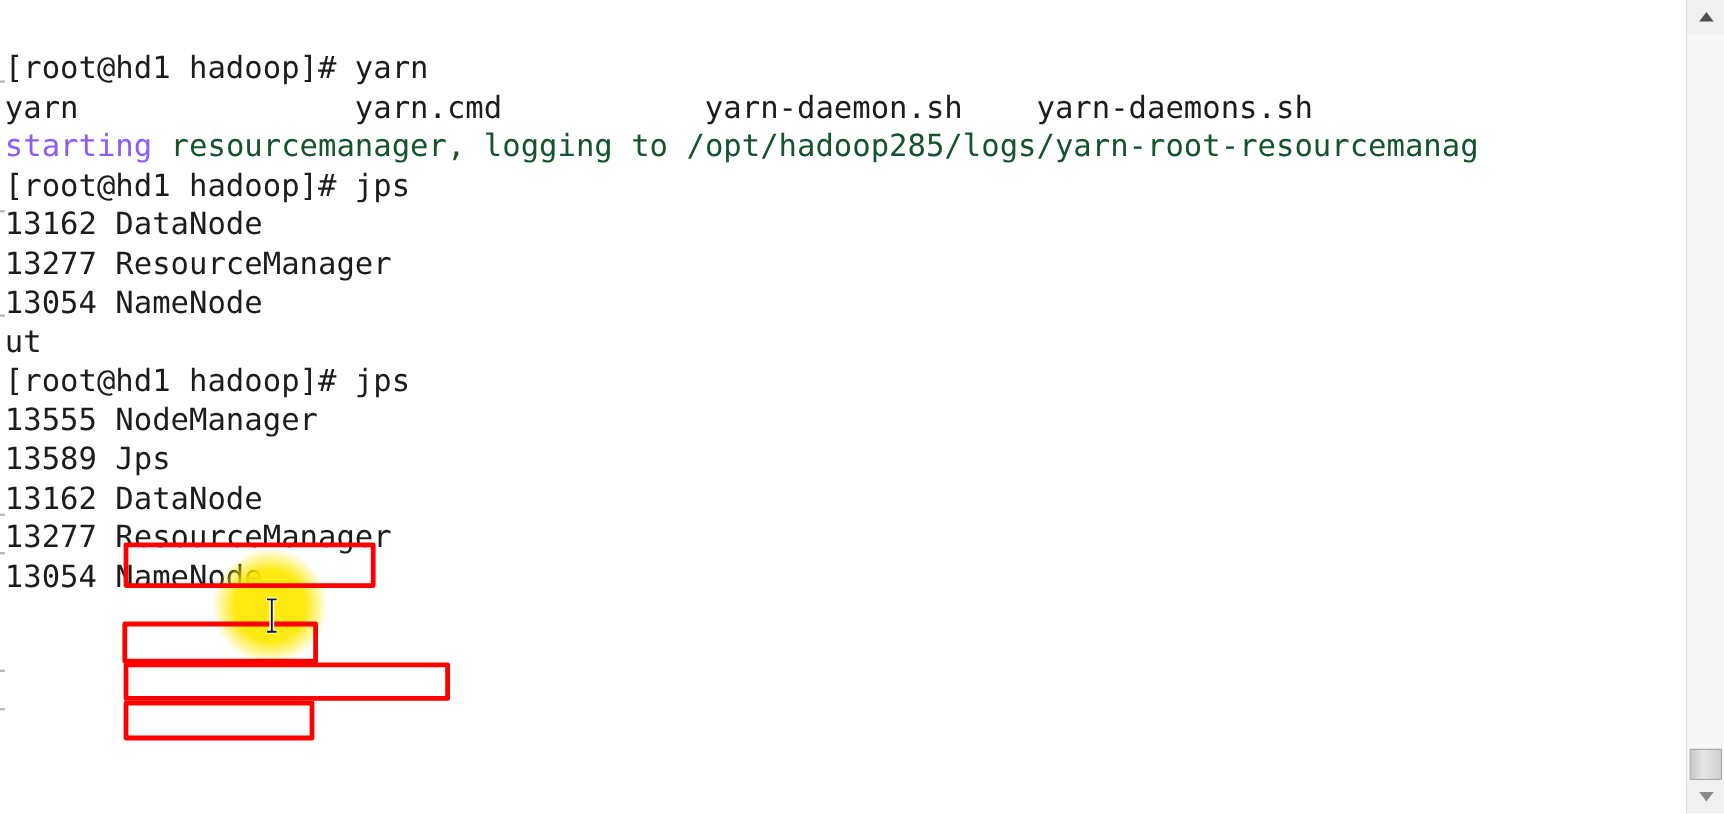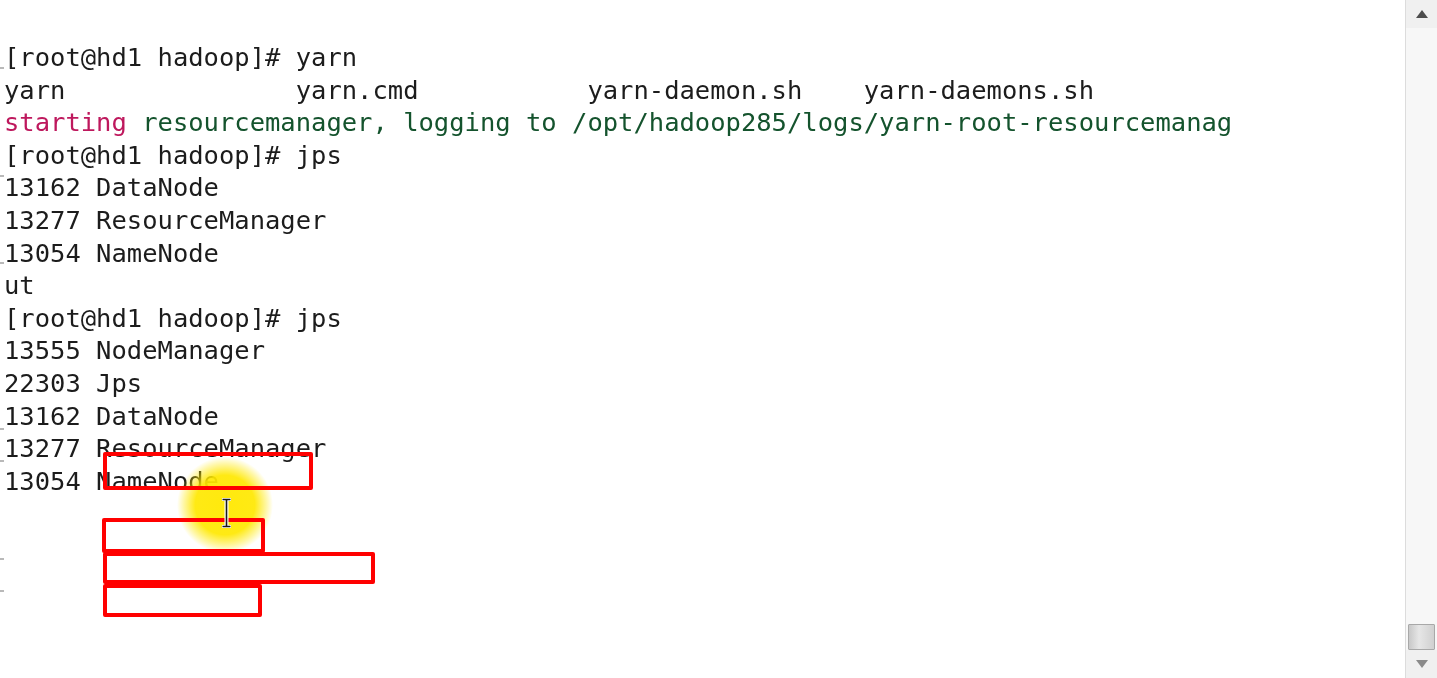--- a/index.html
+++ b/index.html
@@ -33,21 +33,21 @@
     position: relative;
     height: 32.6px;
     line-height: 32.6px;
     font-size: 25.5px;
     letter-spacing: 0px;
     color: #1c1c1c;
     white-space: pre;
     padding-left: 4px;
     box-sizing: border-box;
   }
-  .seg-green { color: #be185d; }
+  .seg-green { color: #8b5cf6; }
   .seg-plain { color: #14532d; }
 
   
   .cursor-block {
     display: inline-block;
     width: 15px;
     height: 27px;
     background: #9a9a9a;
     vertical-align: -5px;
     margin-left: 2px;
@@ -175,21 +175,21 @@
     <div class="line">13054 NameNode</div>
 
 
 
     <div class="line">ut</div>
 
     <div class="line">[root@hd1 hadoop]# jps</div>
 
     <div class="line">13555 NodeManager</div>
 
-    <div class="line">22303 Jps</div>
+    <div class="line">13589 Jps</div>
 
     <div class="line">13162 DataNode</div>
 
     <div class="line">13277 ResourceManager</div>
 
     <div class="line">13054 NameNode</div>
 
 
   </div>
 

